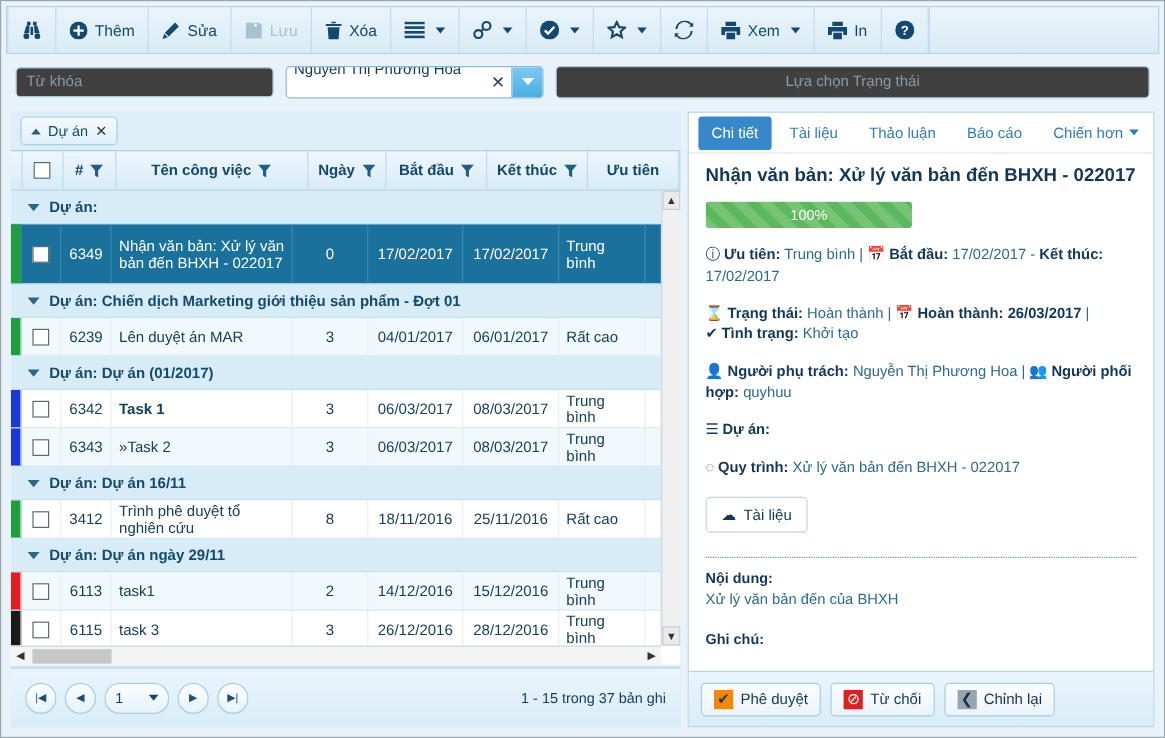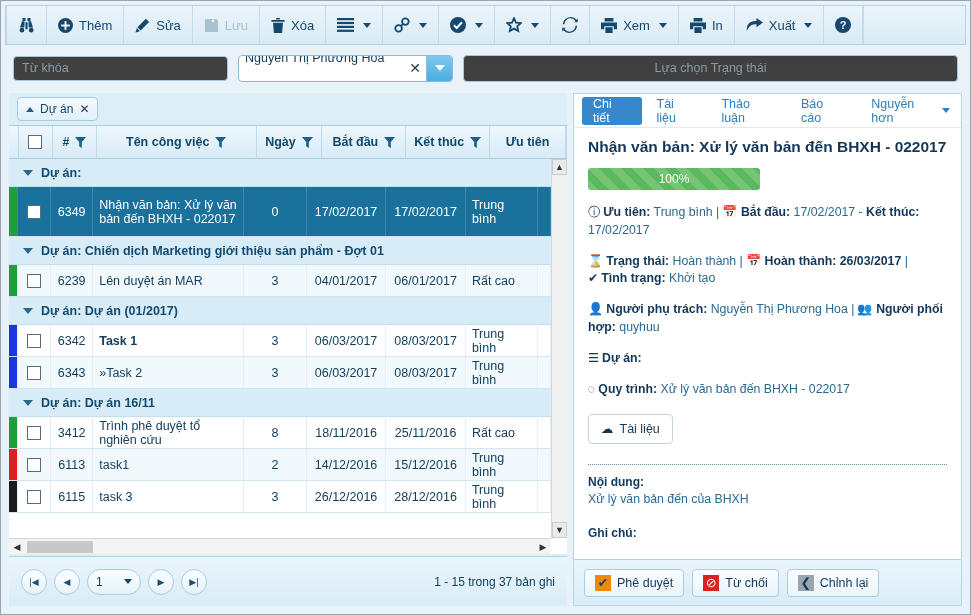--- a/index.html
+++ b/index.html
@@ -354,29 +354,20 @@
         <span>Xem</span>
         <i class="caret"></i>
       </div>
       <div class="tb-btn">
         <span class="ic">
           <svg width="16" height="15" viewBox="0 0 16 15">
             <path fill="#14486f" d="M3.6 0h8.8v3.6H3.6zM0 4.6h16v6.6h-3.2V8.2H3.2v3H0zM4.4 9.2h7.2V15H4.4z"></path>
           </svg>
         </span>
         <span>In</span>
-      </div>
-      <div class="tb-btn">
-        <span class="ic">
-          <svg width="17" height="14" viewBox="0 0 17 14">
-            <path fill="#14486f" d="M10.5 0 17 4.6l-6.5 4.6V6.2C5.6 6.2 2.8 8 .8 13 .4 6.5 3.2 2.7 10.5 2.9z"></path>
-          </svg>
-        </span>
-        <span>Xuất</span>
-        <i class="caret"></i>
       </div>
       <div class="tb-btn">
         <span class="ic">
           <svg width="16" height="16" viewBox="0 0 16 16">
             <circle cx="8" cy="8" r="8" fill="#14486f"></circle>
             <text x="8" y="12.2" font-size="11" font-weight="bold" fill="#fff" text-anchor="middle" font-family="Liberation Sans">?</text>
           </svg>
         </span>
       </div>
       <div class="tb-spacer"></div>
@@ -524,20 +515,24 @@
               <span class="cb"></span>
             </div>
             <div class="cell ctr c-id">3412</div>
             <div class="cell c-name">Trình phê duyệt tổ nghiên cứu</div>
             <div class="cell ctr c-days">8</div>
             <div class="cell ctr c-start">18/11/2016</div>
             <div class="cell ctr c-end">25/11/2016</div>
             <div class="cell c-prio">Rất cao</div>
             <div class="cell" style="flex:1"></div>
           </div>
+          <div class="group-row">
+            <i class="tri"></i>
+            <span>Dự án: Dự án ngày 29/11</span>
+          </div>
           <div class="row alt">
             <div class="cell barcell c-bar" style="background:#e02020"></div>
             <div class="cell cbcell c-chk">
               <span class="cb"></span>
             </div>
             <div class="cell ctr c-id">6113</div>
             <div class="cell c-name">task1</div>
             <div class="cell ctr c-days">2</div>
             <div class="cell ctr c-start">14/12/2016</div>
             <div class="cell ctr c-end">15/12/2016</div>
@@ -591,21 +586,21 @@
         <div class="tab">
           <span>Tài liệu</span>
         </div>
         <div class="tab">
           <span>Thảo luận</span>
         </div>
         <div class="tab">
           <span>Báo cáo</span>
         </div>
         <div class="tab">
-          <span>Nguyễn hơn</span>
+          <span>Chiến hơn</span>
           <i class="caret"></i>
         </div>
       </div>
 
     <div class="dbody">
       <div class="dtitle">Nhận văn bản: Xử lý văn bản đến BHXH - 022017</div>
 
       <div class="progress" id="progress-bar" style="background-color: rgb(92, 184, 92);">
         <span>100%</span>
       </div>

